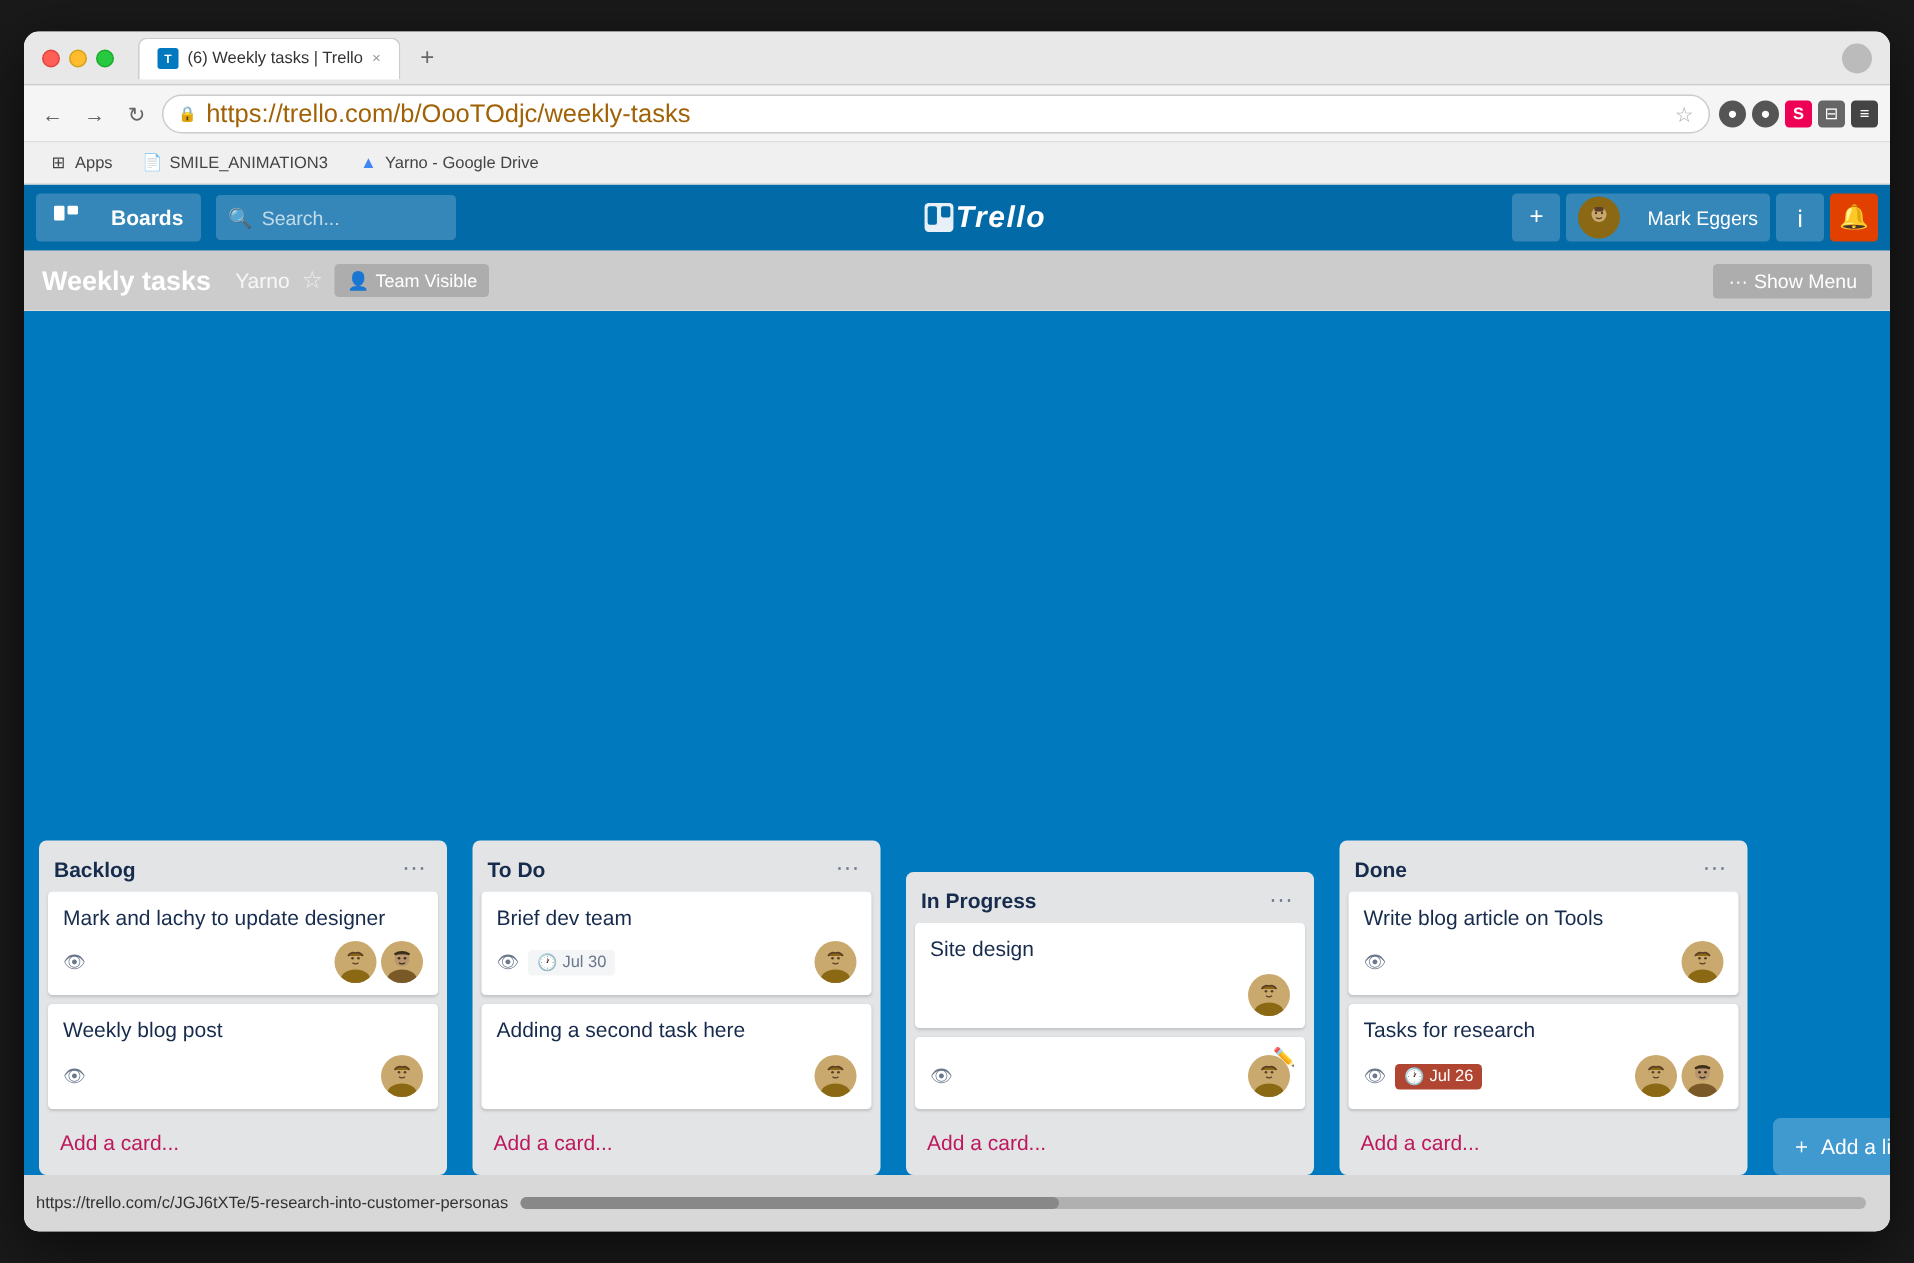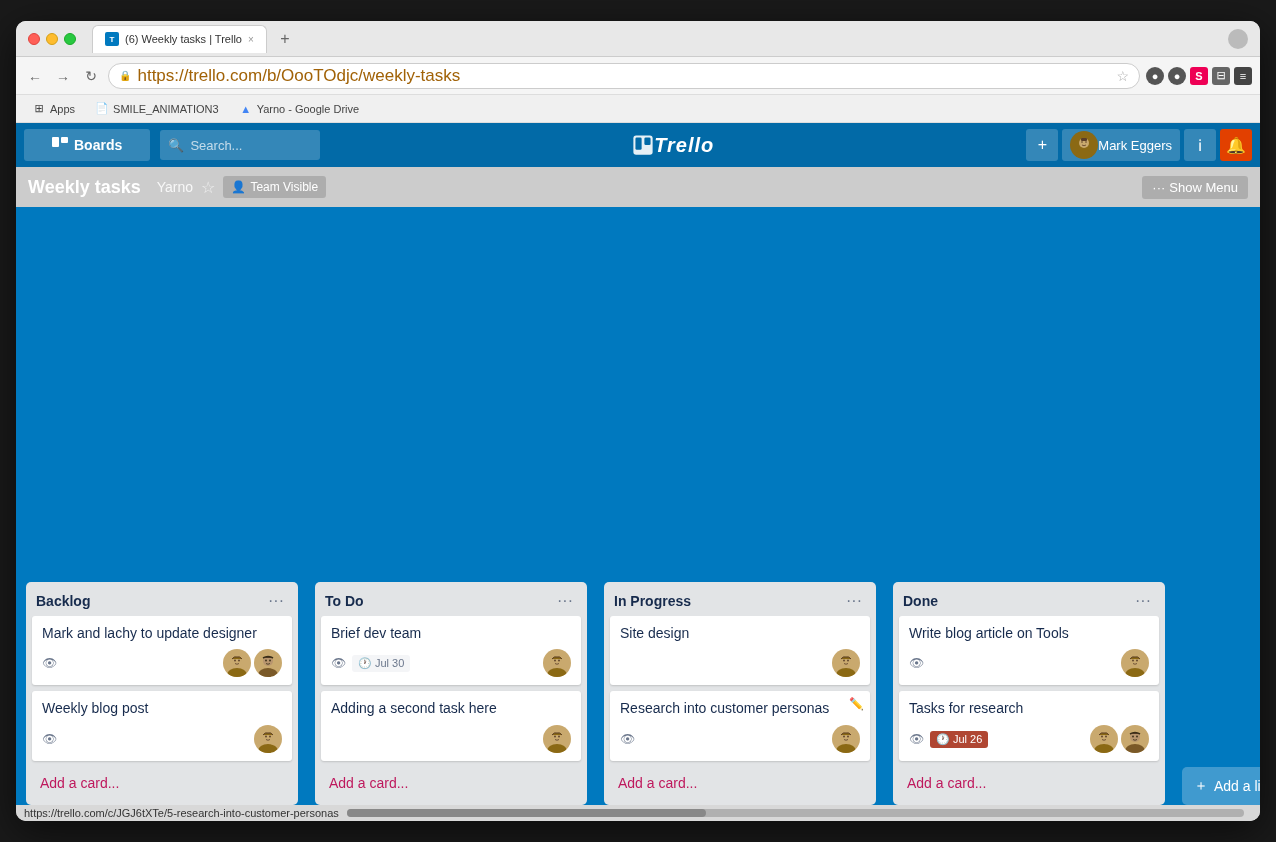--- a/index.html
+++ b/index.html
@@ -212,26 +212,26 @@
       display: flex;
       align-items: center;
       padding: 0 8px;
       flex-shrink: 0;
       gap: 6px;
     }
 
     .header-boards-btn {
       display: flex;
       align-items: center;
-      gap: 6px;
+      gap: 22px;
       background: rgba(255,255,255,0.2);
       border: none;
       border-radius: 3px;
       color: white;
-      padding: 4px 28px;
+      padding: 4px 12px;
       font-size: 14px;
       font-weight: 600;
       cursor: pointer;
       height: 32px;
     }
 
     .header-search {
       margin-left: 4px;
       display: flex;
       align-items: center;
@@ -282,21 +282,21 @@
       font-size: 16px;
       cursor: pointer;
       display: flex;
       align-items: center;
       justify-content: center;
     }
 
     .header-user-btn {
       display: flex;
       align-items: center;
-      gap: 0;
+      gap: 18px;
       background: rgba(255,255,255,0.2);
       border: none;
       border-radius: 3px;
       color: white;
       padding: 4px 8px;
       font-size: 13px;
       cursor: pointer;
       height: 32px;
     }
 
@@ -556,21 +556,21 @@
       text-align: left;
       height: 38px;
       display: flex;
       align-items: center;
       gap: 6px;
     }
 
     
     .status-bar {
       background: #d8d8d8;
-      height: 16px;
+      height: 38px;
       display: flex;
       align-items: center;
       padding: 0 8px;
       font-size: 11px;
       color: #333;
       flex-shrink: 0;
     }
 
     .scrollbar-area {
       flex: 1;
@@ -854,21 +854,20 @@
                     <circle cx="14" cy="7.5" r="0.9" fill="#5a3e28"></circle>
                     <path d="M10 10.5 Q12 12 14 10.5" stroke="#5a3e28" stroke-width="0.8" fill="none"></path>
                     <path d="M7 6 Q9 3 12 4 Q15 3 17 6" stroke="#5a3e28" stroke-width="1" fill="#8b6914"></path>
                   </svg>
                 </div>
               </div>
             </div>
           </div>
 
           <div class="card" style="position:relative;">
-            <div class="card-title">Research into customer personas</div>
             <span class="card-edit-icon" style="display:block;">✏️</span>
             <div class="card-footer">
               <div class="card-badges">
                 <span class="card-watch-icon">👁</span>
               </div>
               <div class="card-members">
                 <div class="face">
                   <svg viewBox="0 0 24 24" xmlns="http://www.w3.org/2000/svg">
                     <circle cx="12" cy="8" r="5" fill="#c9a96e"></circle>
                     <ellipse cx="12" cy="22" rx="10" ry="7" fill="#8b6914"></ellipse>

